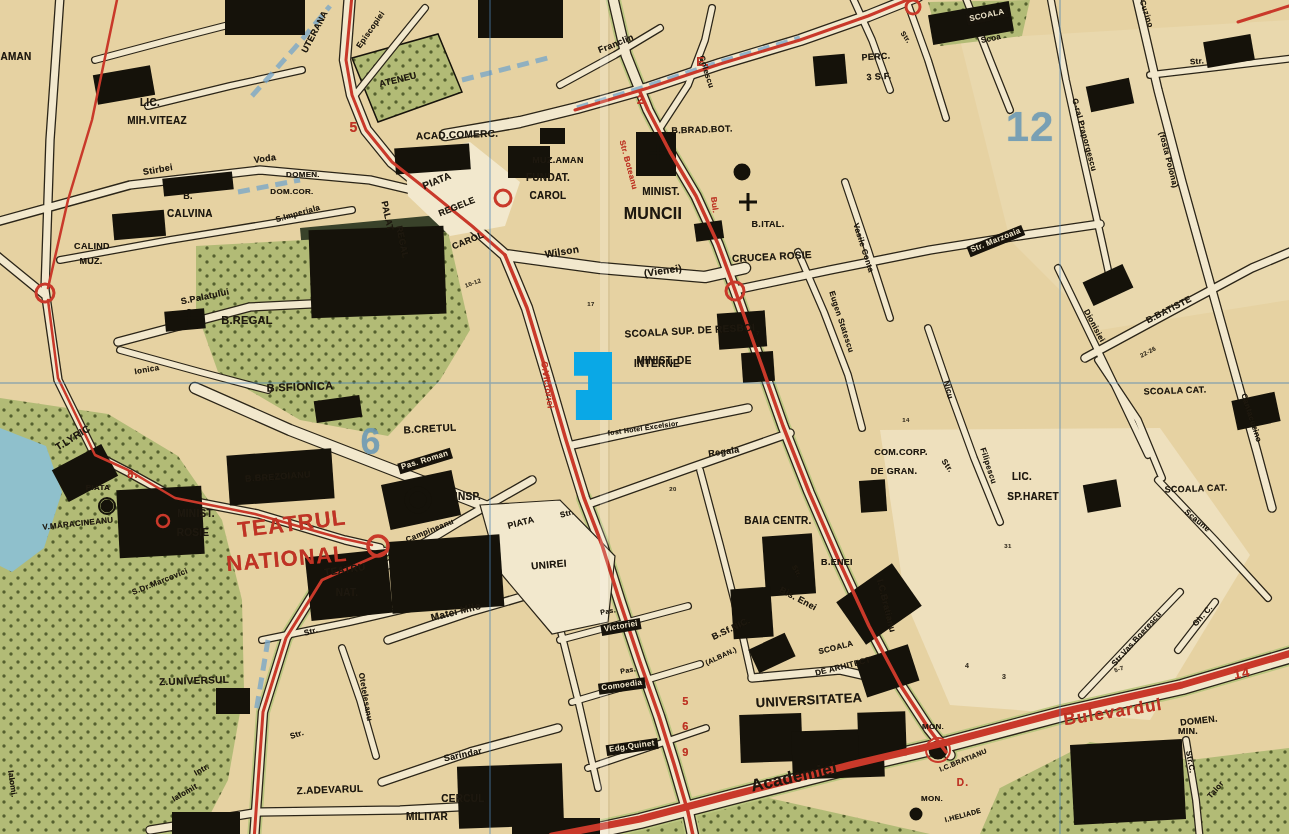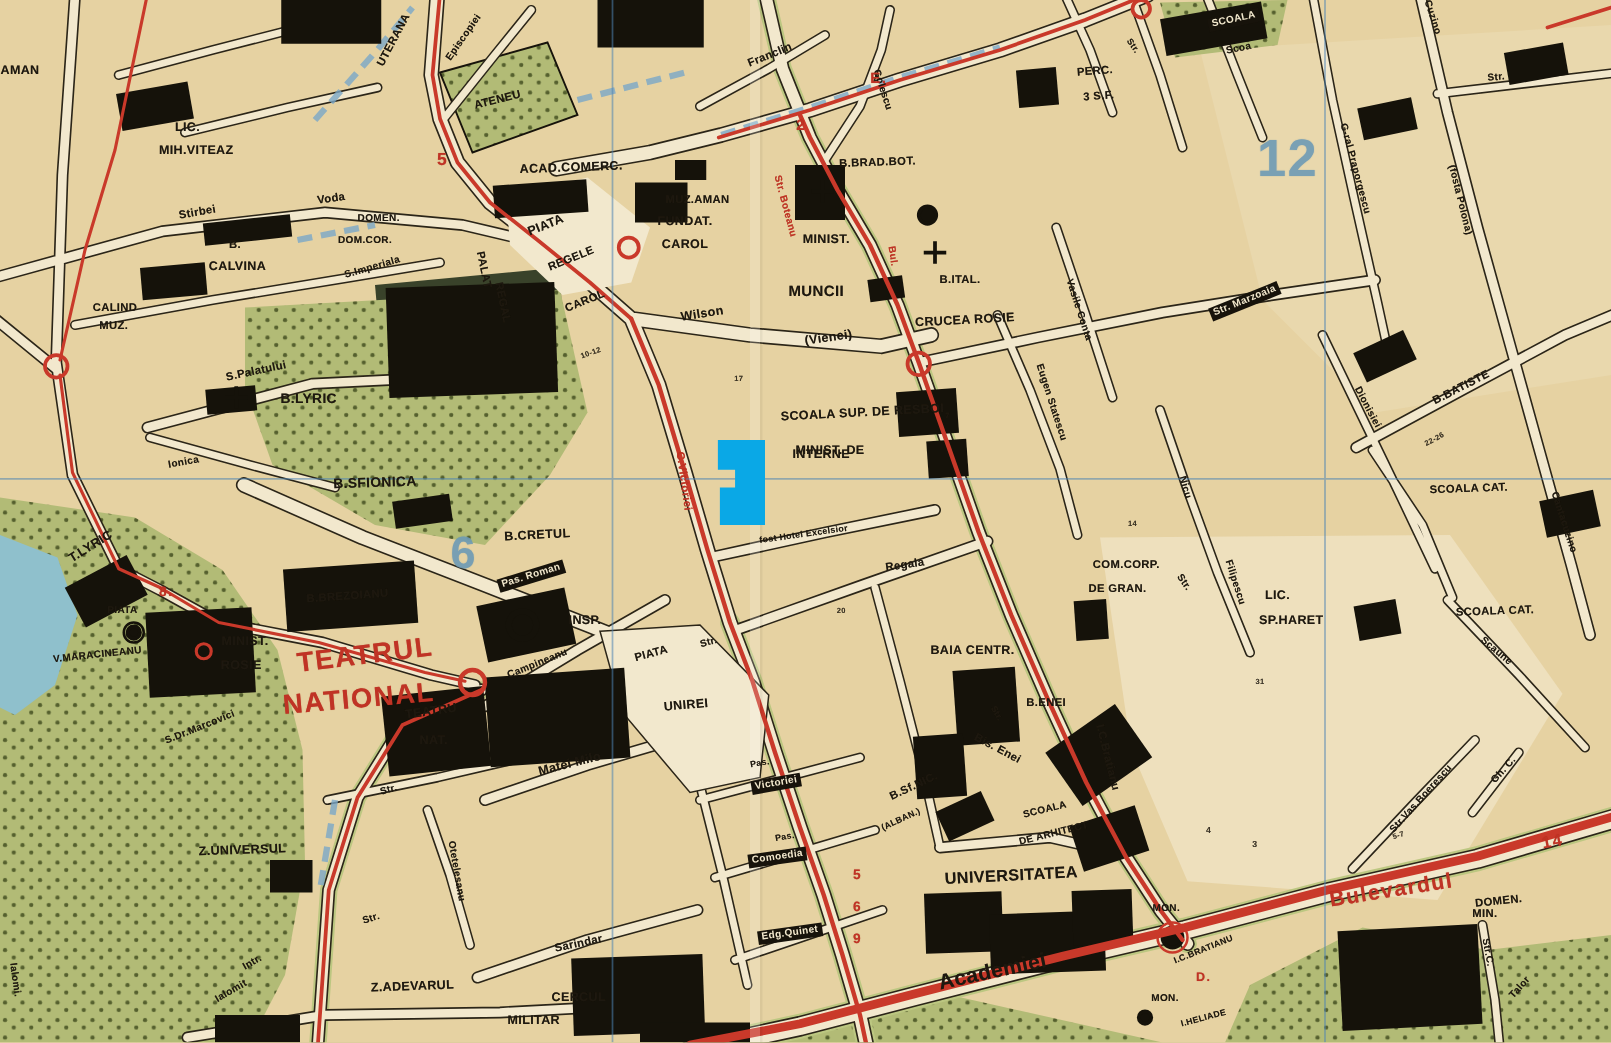--- a/index.html
+++ b/index.html
@@ -183,28 +183,28 @@
       <span class="lbl k" style="left: 298px; top: 214px; font-size: 8px; transform: translate(-50%, -50%) rotate(-16deg);">S.Imperiala</span>
       <span class="lbl k" style="left: 398px; top: 80px; font-size: 9px; transform: translate(-50%, -50%) rotate(-14deg);">ATENEU</span>
       <span class="lbl k" style="left: 371px; top: 30px; font-size: 8px; transform: translate(-50%, -50%) rotate(-55deg);">Episcopiei</span>
       <span class="lbl k" style="left: 457px; top: 135px; font-size: 10px; transform: translate(-50%, -50%) rotate(-2deg);">ACAD.COMERC.</span>
       <span class="lbl k" style="left: 616px; top: 44px; font-size: 9px; transform: translate(-50%, -50%) rotate(-22deg);">Franclin</span>
       <span class="lbl k" style="left: 706px; top: 72px; font-size: 8px; transform: translate(-50%, -50%) rotate(72deg);">Golescu</span>
       <span class="lbl k" style="left: 558px; top: 160px; font-size: 9px; transform: translate(-50%, -50%) rotate(0deg);">MUZ.AMAN</span>
       <span class="lbl k" style="left: 548px; top: 178px; font-size: 10px; transform: translate(-50%, -50%) rotate(0deg);">FUNDAT.</span>
       <span class="lbl k" style="left: 548px; top: 196px; font-size: 10px; transform: translate(-50%, -50%) rotate(0deg);">CAROL</span>
       <span class="lbl k" style="left: 661px; top: 192px; font-size: 10px; transform: translate(-50%, -50%) rotate(0deg);">MINIST.</span>
-      <span class="lbl k" style="left: 653px; top: 214px; font-size: 12px; transform: translate(-50%, -50%) rotate(0deg); margin-top: 19px;">MUNCII</span>
+      <span class="lbl k" style="left: 653px; top: 214px; font-size: 16px; transform: translate(-50%, -50%) rotate(0deg);">MUNCII</span>
       <span class="lbl k" style="left: 437px; top: 181px; font-size: 10px; transform: translate(-50%, -50%) rotate(-22deg);">PIATA</span>
       <span class="lbl k" style="left: 457px; top: 207px; font-size: 9px; transform: translate(-50%, -50%) rotate(-22deg);">REGELE</span>
       <span class="lbl k" style="left: 468px; top: 241px; font-size: 9px; transform: translate(-50%, -50%) rotate(-22deg);">CAROL</span>
       <span class="lbl k" style="left: 387px; top: 216px; font-size: 9px; transform: translate(-50%, -50%) rotate(78deg);">PALAT</span>
       <span class="lbl k" style="left: 402px; top: 242px; font-size: 9px; transform: translate(-50%, -50%) rotate(78deg);">REGAL</span>
       <span class="lbl k" style="left: 205px; top: 297px; font-size: 9px; transform: translate(-50%, -50%) rotate(-12deg);">S.Palatului</span>
-      <span class="lbl k" style="left: 247px; top: 320px; font-size: 11px; transform: translate(-50%, -50%) rotate(0deg);">B.LYRIC</span>
+      <span class="lbl k" style="left: 247px; top: 320px; font-size: 11px; transform: translate(-50%, -50%) rotate(0deg);">B.REGAL</span>
       <span class="lbl k" style="left: 300px; top: 387px; font-size: 11px; transform: translate(-50%, -50%) rotate(-2deg);">B.SFIONICA</span>
       <span class="lbl k" style="left: 147px; top: 370px; font-size: 8px; transform: translate(-50%, -50%) rotate(-10deg);">Ionica</span>
       <span class="lbl k" style="left: 430px; top: 429px; font-size: 10px; transform: translate(-50%, -50%) rotate(-3deg);">B.CRETUL</span>
       <span class="lbl k" style="left: 73px; top: 438px; font-size: 10px; transform: translate(-50%, -50%) rotate(-32deg);">T.LYRIC</span>
       <span class="lbl k" style="left: 98px; top: 488px; font-size: 8px; transform: translate(-50%, -50%) rotate(0deg);">PIATA</span>
       <span class="lbl k" style="left: 78px; top: 524px; font-size: 8px; transform: translate(-50%, -50%) rotate(-6deg);">V.MARACINEANU</span>
       <span class="lbl k" style="left: 278px; top: 477px; font-size: 9px; transform: translate(-50%, -50%) rotate(-4deg);">B.BREZOIANU</span>
       <span class="lbl k" style="left: 196px; top: 514px; font-size: 10px; transform: translate(-50%, -50%) rotate(0deg);">MINIST.</span>
       <span class="lbl k" style="left: 193px; top: 533px; font-size: 10px; transform: translate(-50%, -50%) rotate(0deg);">ROSIE</span>
       <span class="lbl R" style="left: 292px; top: 524px; font-size: 22px; transform: translate(-50%, -50%) rotate(-7deg);">TEATRUL</span>

